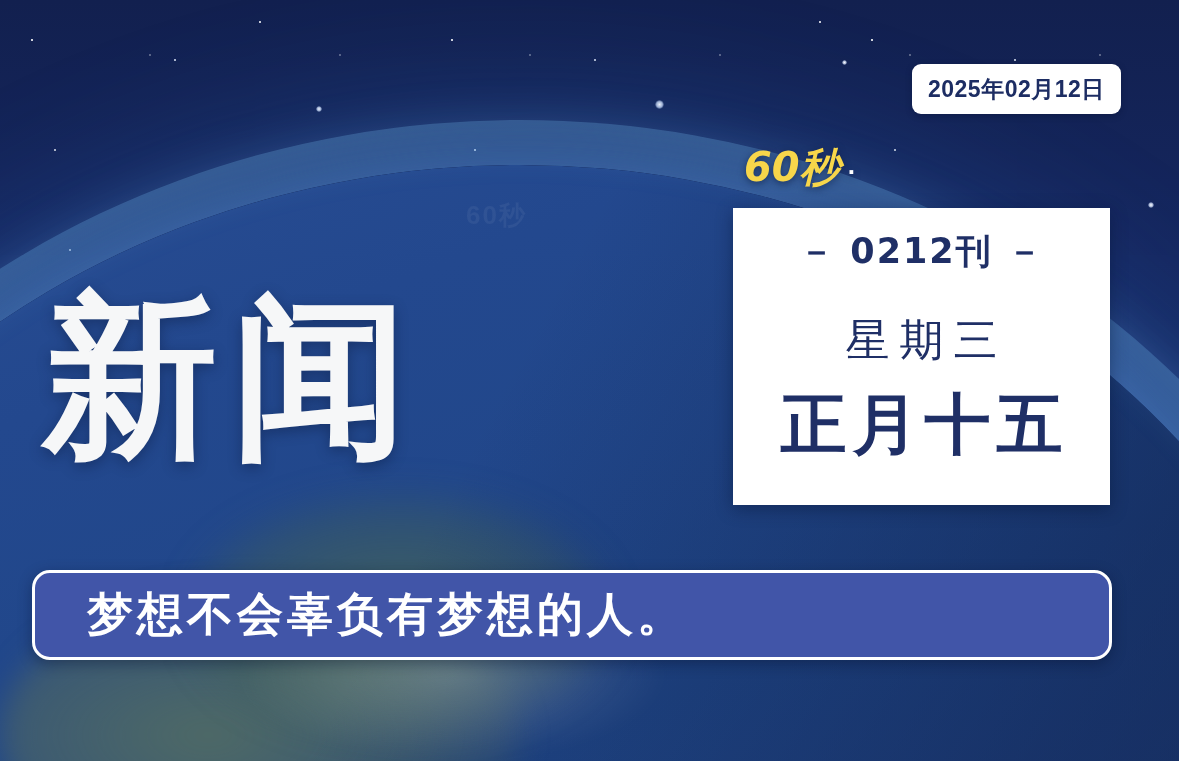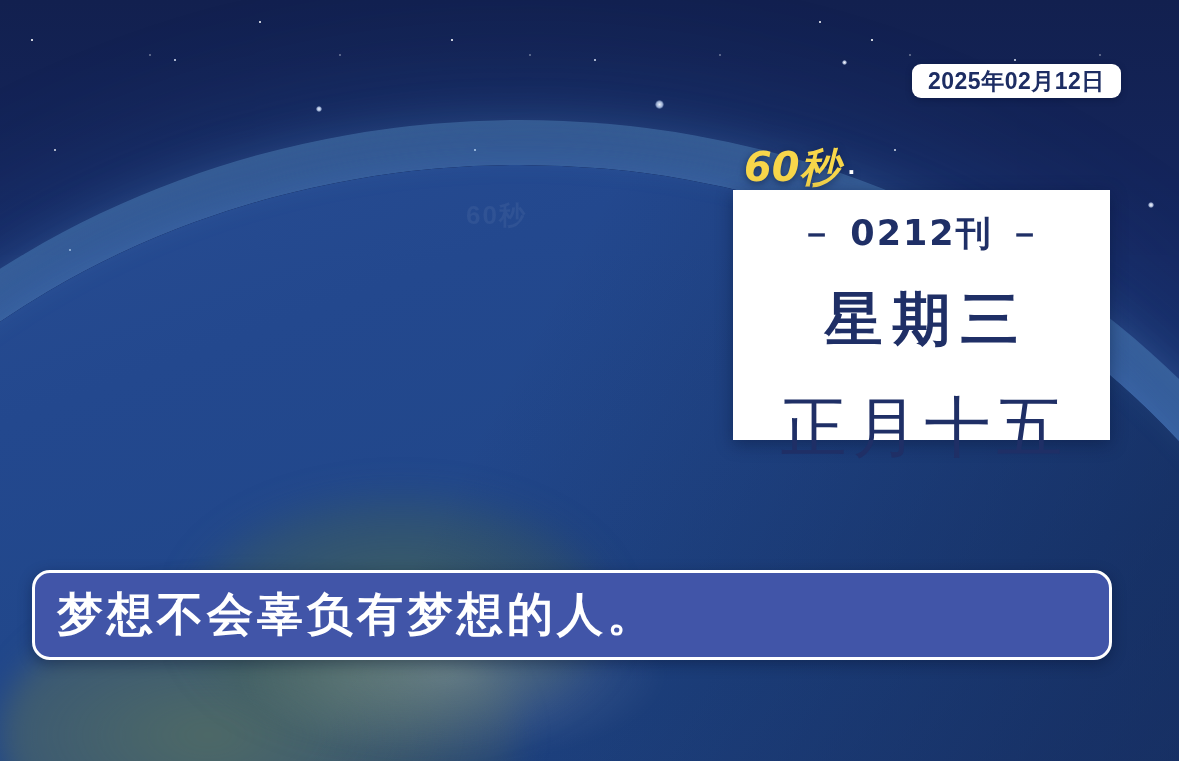--- a/index.html
+++ b/index.html
@@ -176,21 +176,21 @@
     font-size: 176px;
     color: #f6f7f8;
     text-shadow: 0 4px 14px rgba(10,25,60,.42);
   }
 
   .date-badge {
     position: absolute;
     left: 912px;
     top: 64px;
     height: 34px;
-    padding: 0 16px;
+    padding: 8px 16px;
     display: flex;
     align-items: center;
     justify-content: center;
     background: #ffffff;
     border-radius: 9px;
     color: #1d2d63;
     font-size: 23px;
     font-weight: 700;
     letter-spacing: .5px;
     box-shadow: 0 2px 6px rgba(5,15,45,.35);
@@ -223,74 +223,74 @@
   .tagline .sub {
     color: #ffffff;
     font-size: 29px;
     font-weight: 700;
     letter-spacing: 1px;
   }
 
   .info-card {
     position: absolute;
     left: 733px;
-    top: 190px;
+    top: 208px;
     width: 377px;
-    height: 250px;
+    height: 297px;
     background: #ffffff;
     display: flex;
     flex-direction: column;
     align-items: center;
     justify-content: flex-start;
     box-shadow: 0 4px 16px rgba(5,15,45,.40);
   }
   .issue {
     margin-top: 20px;
     color: #1f2f66;
     font-size: 35px;
     font-weight: 700;
     letter-spacing: 2px;
     white-space: nowrap;
     font-family: "DejaVu Sans", "Liberation Sans", sans-serif;
   }
   .weekday {
-    margin-top: 24px;
+    margin-top: 36px;
     color: #1f2f66;
-    font-size: 58px;
-    font-weight: 700;
+    font-size: 44px;
+    font-weight: 400;
     letter-spacing: 10px;
     text-indent: 10px;
     white-space: nowrap;
   }
   .lunar {
-    margin-top: 24px;
+    margin-top: 10px;
     color: #1f2f66;
     font-size: 66px;
-    font-weight: 400;
+    font-weight: 700;
     letter-spacing: 6px;
     text-indent: 6px;
     white-space: nowrap;
   }
 
   .quote-box {
     position: absolute;
     left: 32px;
     top: 570px;
     width: 1080px;
     height: 90px;
     background: #4155a8;
     border: 3px solid #ffffff;
     border-radius: 18px;
     display: flex;
     align-items: center;
     box-sizing: border-box;
     box-shadow: 0 4px 14px rgba(5,15,45,.38);
   }
   .quote-text {
-    margin-left: 22px;
+    margin-left: 52px;
     color: #ffffff;
     font-size: 46px;
     font-weight: 700;
     letter-spacing: 4px;
     white-space: nowrap;
   }
 </style>
 </head>
 <body>
 
@@ -317,20 +317,21 @@
       <div class="limb"></div>
       <div class="night"></div>
     </div>
   </div>
   <div class="atmo"></div>
 
   <div class="watermark">60秒</div>
 
   <div class="date-badge">2025年02月12日</div>
 
+  <div class="title-news">新闻</div>
 
   <div class="tagline">
     <span class="sec">60秒</span>
     <span class="dot">·</span>
   </div>
 
   <div class="info-card">
     <div class="issue">－ 0212刊 －</div>
     <div class="weekday">星期三</div>
     <div class="lunar">正月十五</div>

